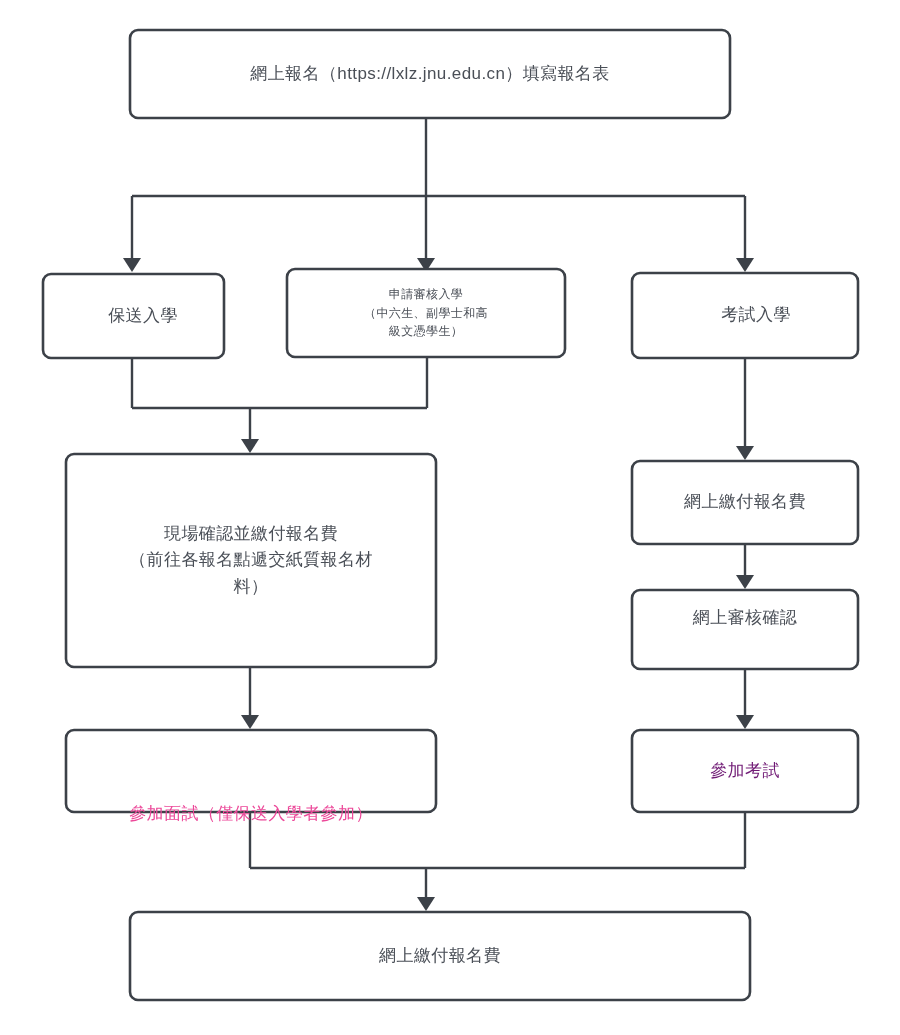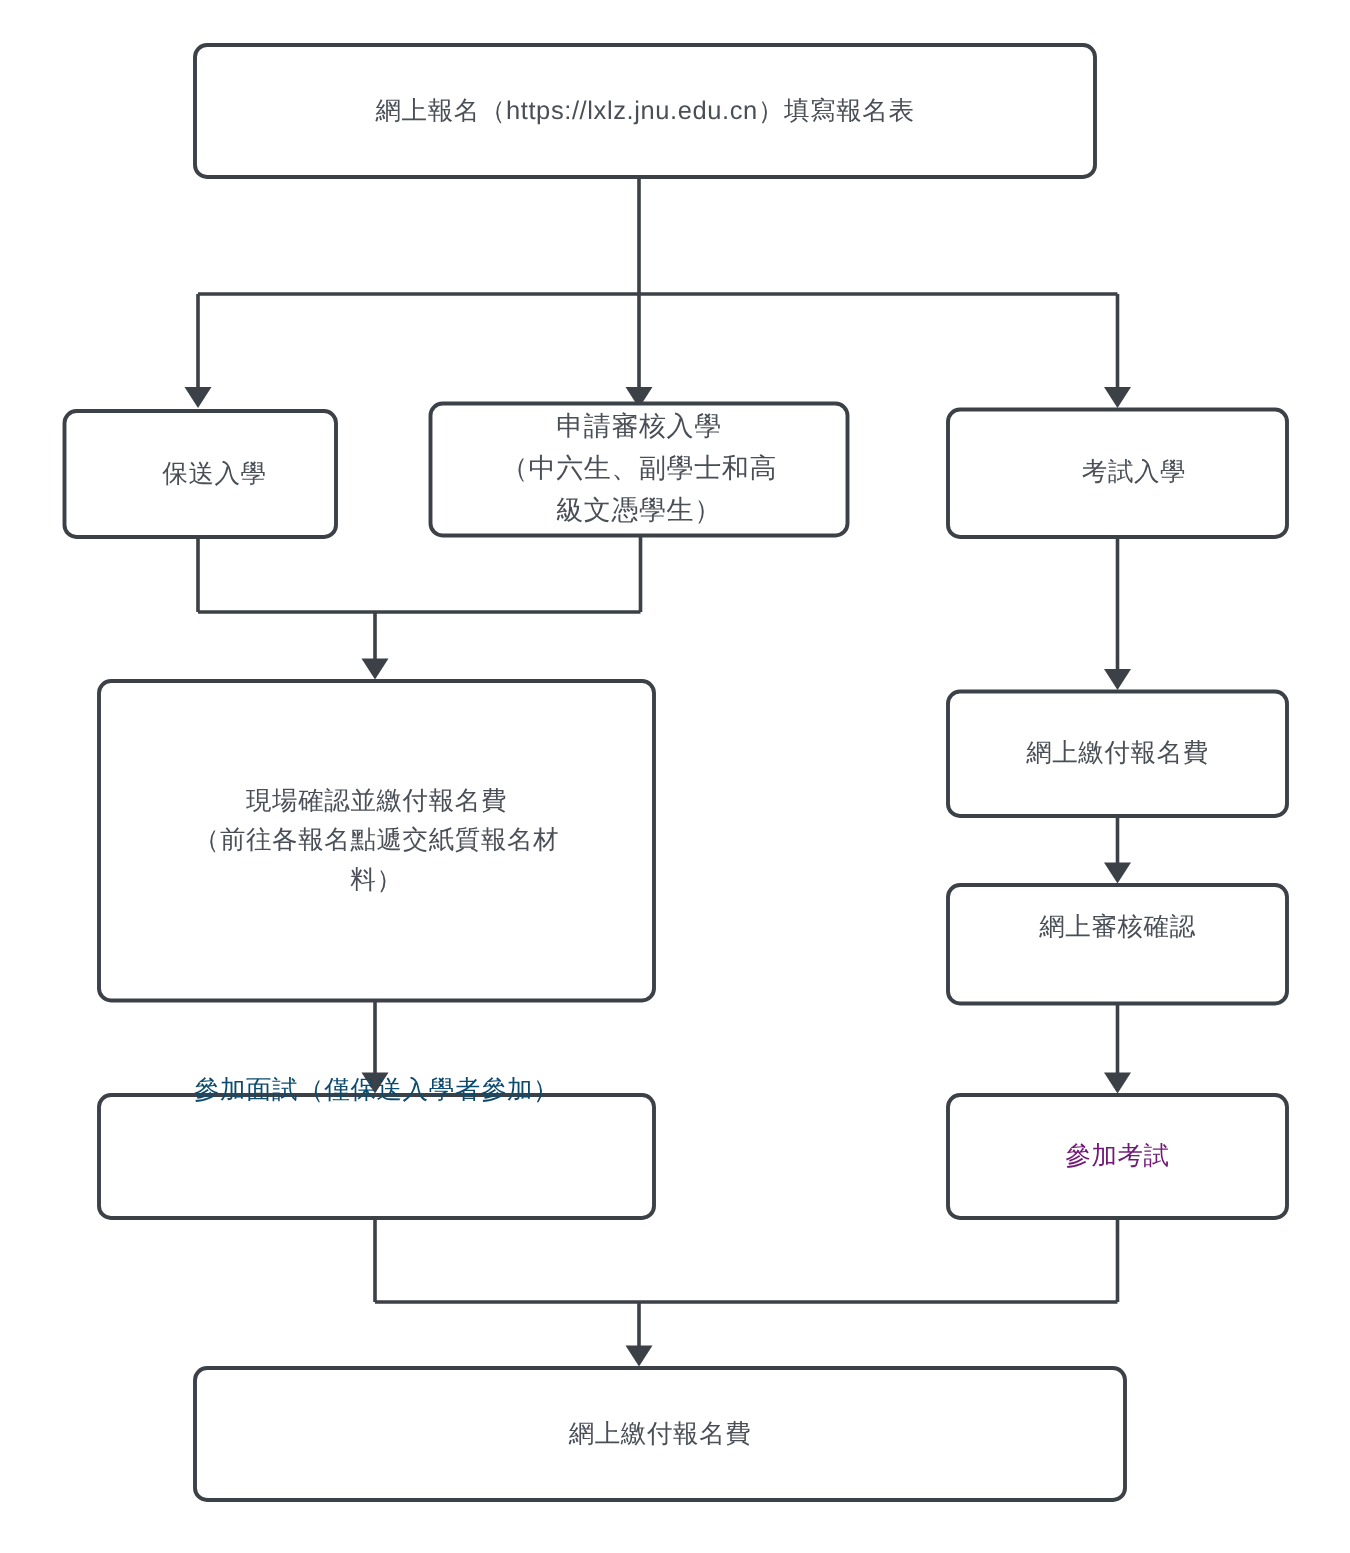--- a/index.html
+++ b/index.html
@@ -106,26 +106,26 @@
         <rect x="632" y="461" width="226" height="83" rx="8" ry="8" class="node-box" fill="#ffffff" stroke="#3c4148"></rect>
         <rect x="632" y="590" width="226" height="79" rx="8" ry="8" class="node-box" fill="#ffffff" stroke="#3c4148"></rect>
         <rect x="66" y="730" width="370" height="82" rx="8" ry="8" class="node-box" fill="#ffffff" stroke="#3c4148"></rect>
         <rect x="632" y="730" width="226" height="82" rx="8" ry="8" class="node-box" fill="#ffffff" stroke="#3c4148"></rect>
         <rect x="130" y="912" width="620" height="88" rx="8" ry="8" class="node-box" fill="#ffffff" stroke="#3c4148"></rect>
       </g>
   </svg>
   <div id="labels-layer">
       <div class="node-label" style="left: 130px; top: 30px; width: 600px; height: 88px; font-size: 17px; color: rgb(74, 79, 87);">網上報名（https://lxlz.jnu.edu.cn）填寫報名表</div>
       <div class="node-label" style="left: 43px; top: 274px; width: 200px; height: 84px; font-size: 17px; color: rgb(74, 79, 87);">保送入學</div>
-      <div class="node-label" style="left: 287px; top: 269px; width: 278px; height: 88px; font-size: 18px; color: rgb(74, 79, 87);">申請審核入學
+      <div class="node-label" style="left: 287px; top: 269px; width: 278px; height: 88px; font-size: 12px; color: rgb(74, 79, 87);">申請審核入學
 （中六生、副學士和高
 級文憑學生）</div>
       <div class="node-label" style="left: 632px; top: 273px; width: 248px; height: 85px; font-size: 17px; color: rgb(74, 79, 87);">考試入學</div>
       <div class="node-label" style="left: 66px; top: 454px; width: 370px; height: 213px; font-size: 17px; color: rgb(74, 79, 87);">現場確認並繳付報名費
 （前往各報名點遞交紙質報名材
 料）</div>
       <div class="node-label" style="left: 632px; top: 461px; width: 226px; height: 83px; font-size: 17px; color: rgb(74, 79, 87);">網上繳付報名費</div>
       <div class="node-label" style="left: 632px; top: 590px; width: 226px; height: 56px; font-size: 17px; color: rgb(74, 79, 87);">網上審核確認</div>
-      <div class="node-label" style="left: 66px; top: 686px; width: 370px; height: 82px; font-size: 17px; color: #0c4a6e;">參加面試（僅保送入學者參加）</div>
+      <div class="node-label" style="left: 66px; top: 773px; width: 370px; height: 82px; font-size: 17px; color: #ec4899;">參加面試（僅保送入學者參加）</div>
       <div class="node-label" style="left: 632px; top: 730px; width: 226px; height: 82px; font-size: 17px; color: #701a75; border-radius: 30px;">參加考試</div>
       <div class="node-label" style="left: 130px; top: 912px; width: 620px; height: 88px; font-size: 17px; color: rgb(74, 79, 87);">網上繳付報名費</div>
     </div>
 </div>
 
 </body></html>

